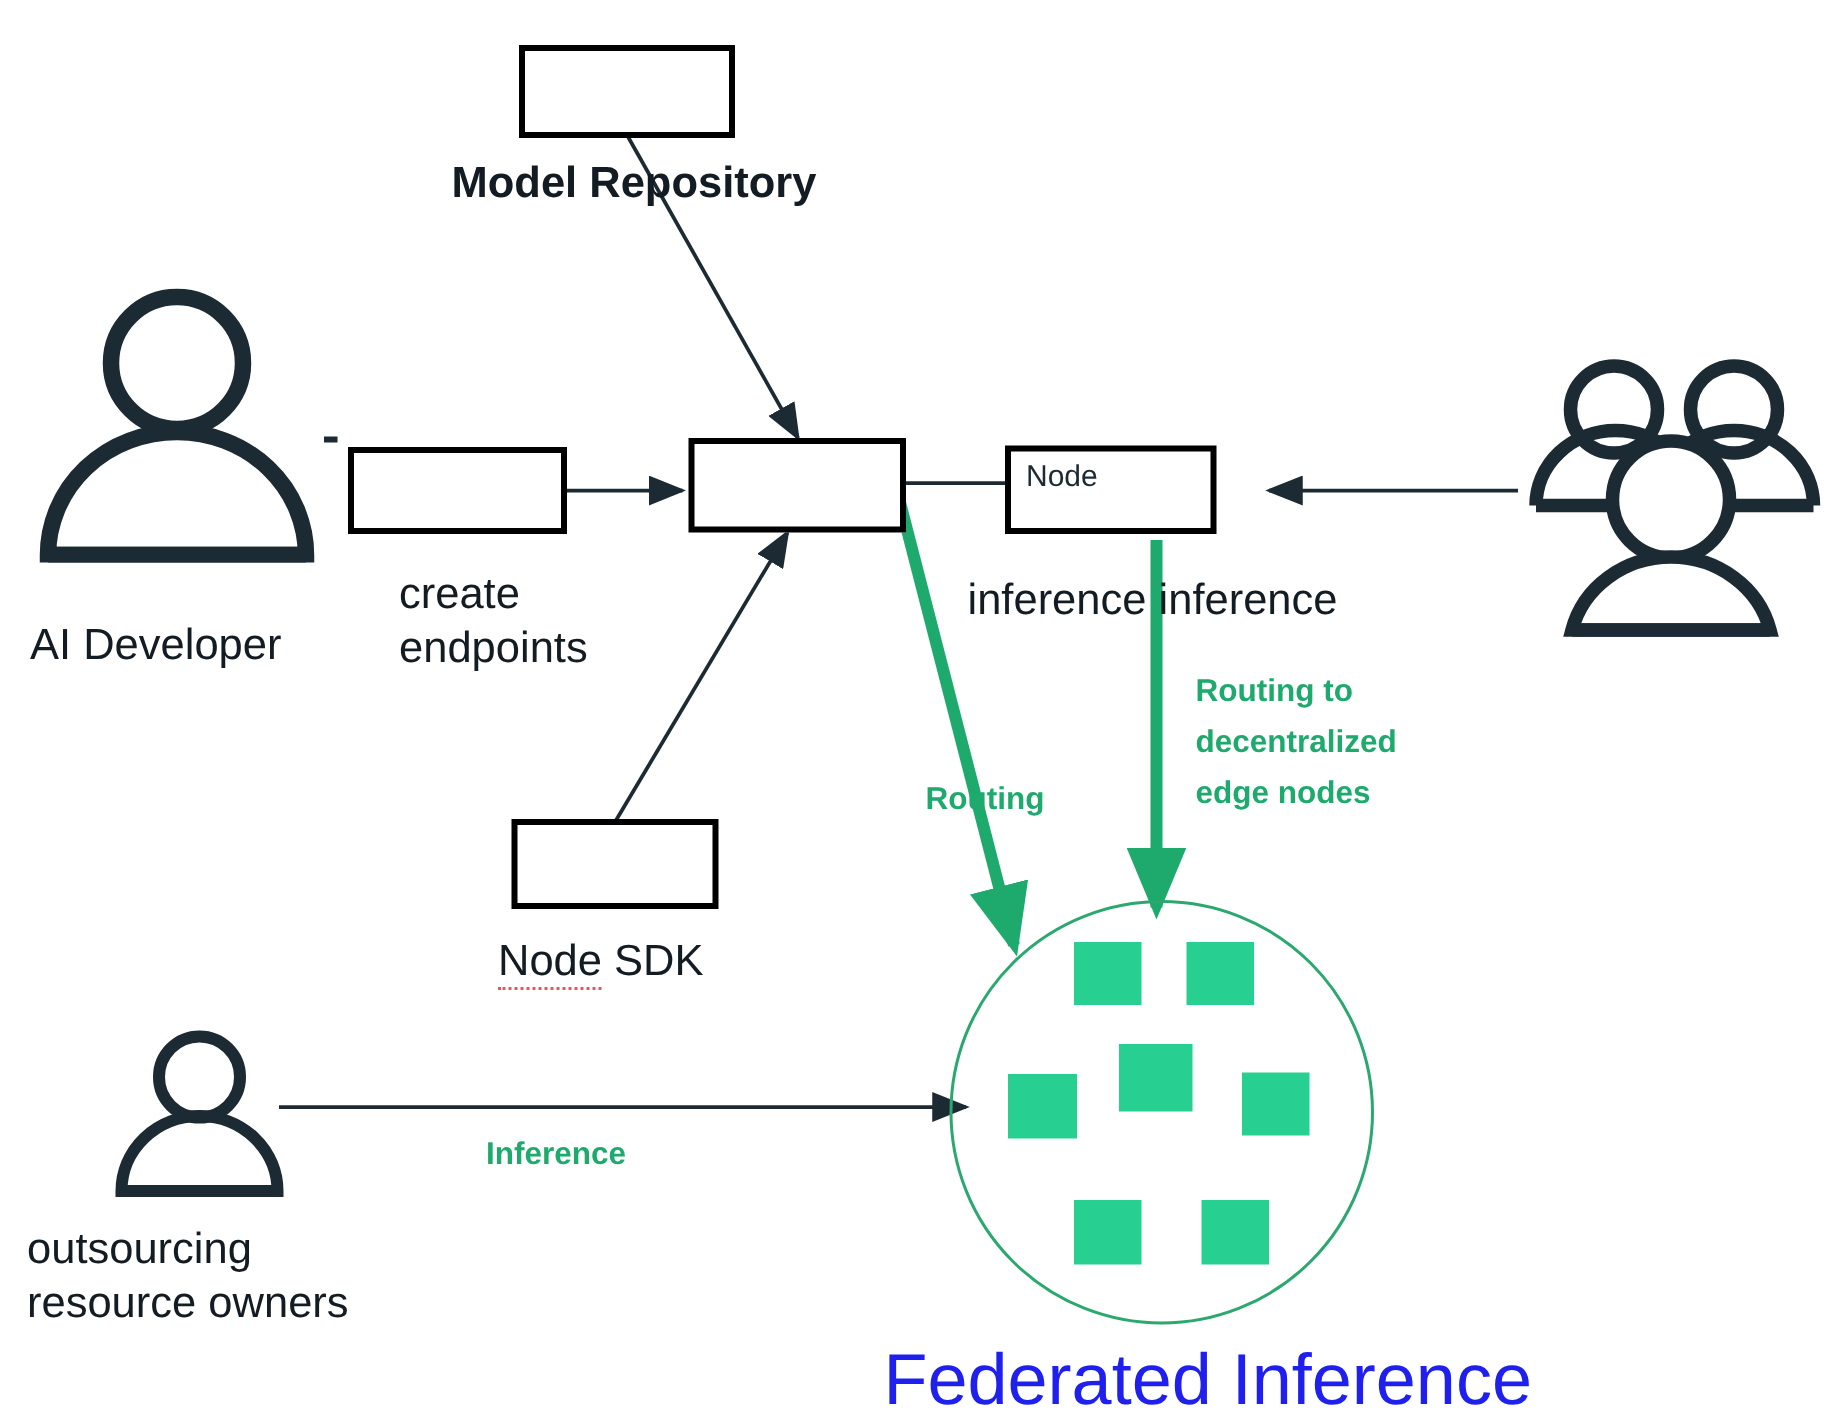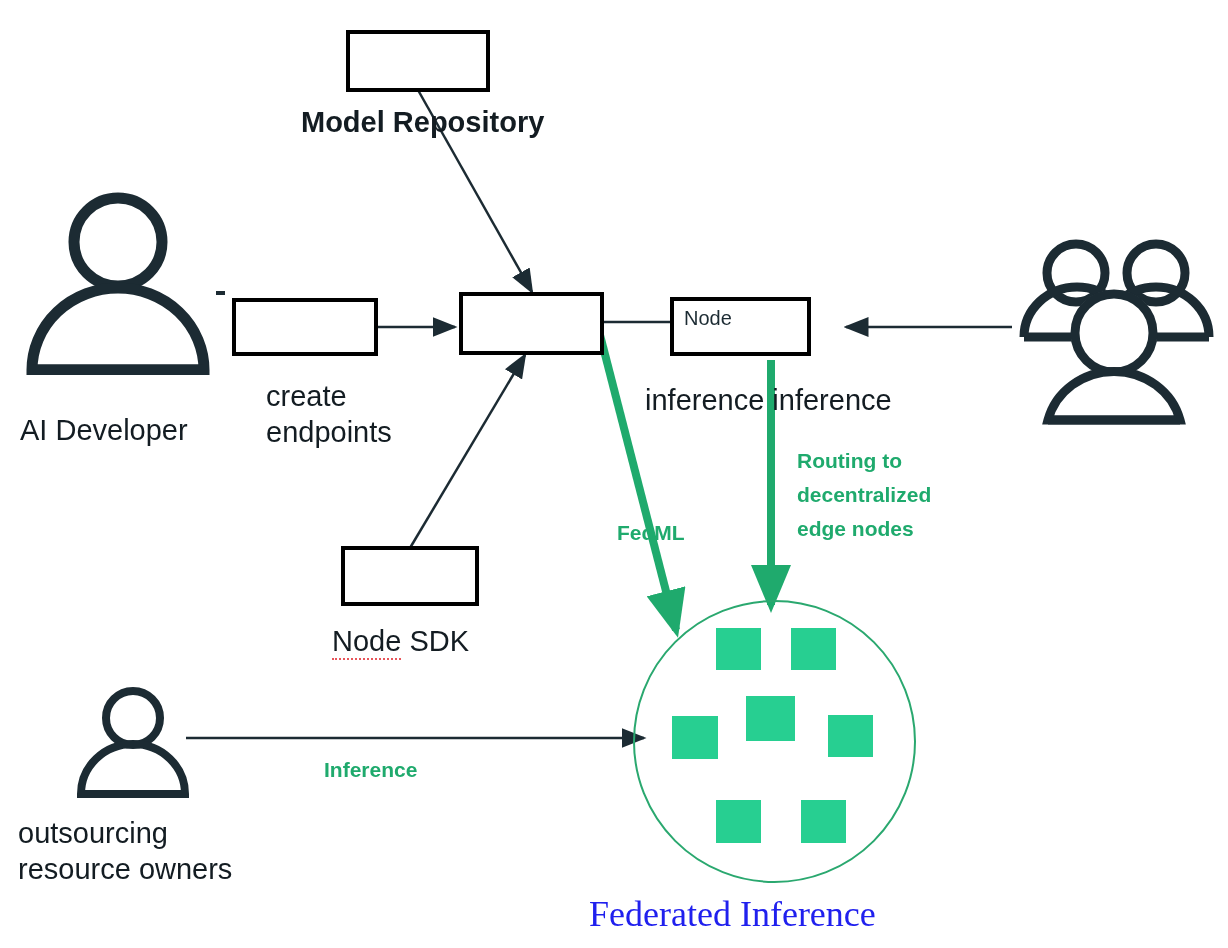--- a/index.html
+++ b/index.html
@@ -53,22 +53,22 @@
     position: absolute;
     font-family: "Liberation Sans", sans-serif;
     font-size: 21px;
     line-height: 34px;
     font-weight: bold;
     color: #1faa6d;
     white-space: pre-line;
   }
   .title-blue {
     position: absolute;
-    font-family: Liberation Serif, serif;
-    font-size: 36px;
+    font-family: Liberation Sans, sans-serif;
+    font-size: 48px;
     color: #2020ee;
     white-space: nowrap;
     text-align: right;
   }
   .misspell {
     border-bottom: 2px dotted #e8555a;
     padding-bottom: 1px;
   }
   .person {
     position: absolute;
@@ -177,21 +177,21 @@
   <div class="person" style="left:72px; top:686px; width:122px; height:112px;">
     <svg viewBox="0 0 122 112" width="122" height="112">
       <circle cx="61" cy="32" r="27" fill="none" stroke="#1c2b33" stroke-width="8"></circle>
       <path d="M9 108 A52 50 0 0 1 113 108 Z" fill="none" stroke="#1c2b33" stroke-width="8"></path>
       <line x1="9" y1="108" x2="113" y2="108" stroke="#1c2b33" stroke-width="8"></line>
     </svg>
   </div>
   <div class="label" style="left:18px; top:815px; width:320px;">outsourcing
 resource owners</div>
 
-  <div class="label-green" style="left:617px; top:516px;">FedML</div>
+  <div class="label-green" style="left:617px; top:516px;">Routing</div>
 
   <div class="label-green" style="left:797px; top:444px;">Routing to
 decentralized
 edge nodes</div>
 
   <div class="label-green" style="left:324px; top:753px;">Inference</div>
 
   <div class="cluster-circle" style="left:633px; top:600px; width:283px; height:283px;"></div>
 
   <div class="node-square" style="left:716px; top:628px; width:45px; height:42px;"></div>

